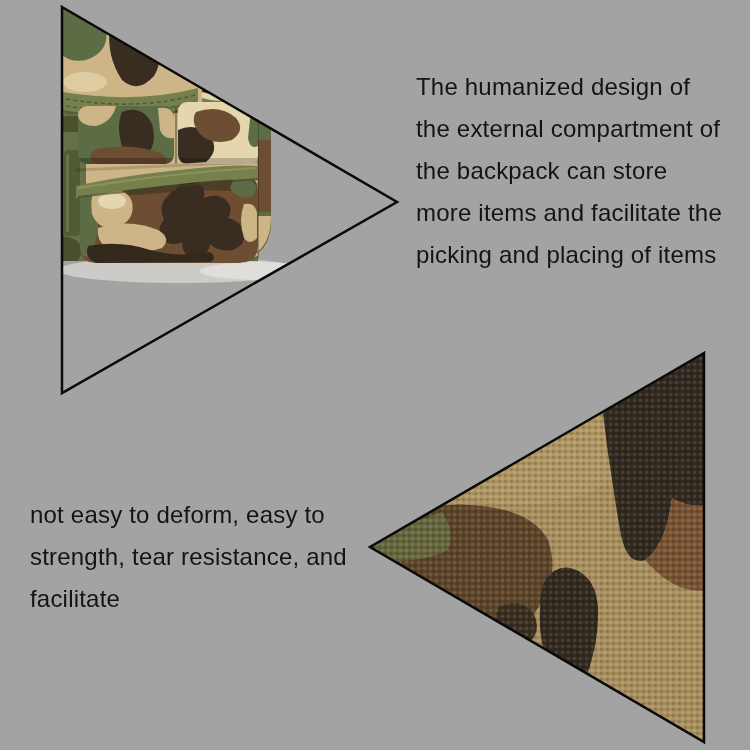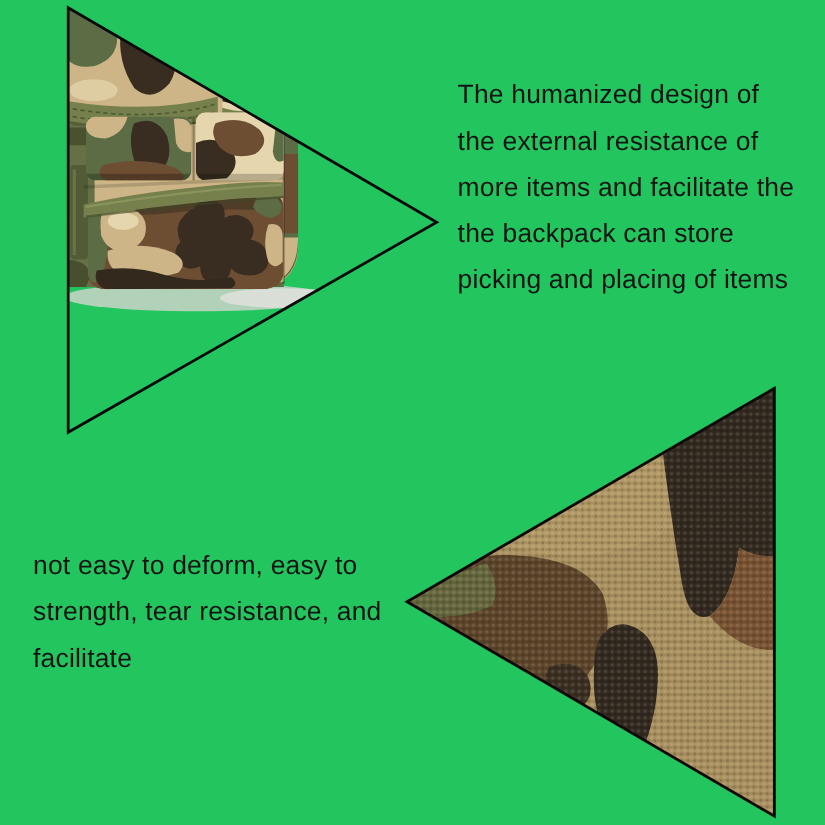--- a/index.html
+++ b/index.html
@@ -1,16 +1,16 @@
 <!DOCTYPE html>
 <html style="--text: #141414; --outline: #0a0a0a; --photo_tan: #cdb587; --photo_tan_light: #e6d6ae; --photo_green: #5c6c44; --photo_olive_trim: #75804c; --photo_brown: #6e4e33; --photo_dark_brown: #382d20; --photo_shadow: #d6d4d0; --fabric_tan: #aa9160; --fabric_olive: #67683e; --fabric_brown: #5e462b; --fabric_red_brown: #7a5433; --fabric_dark_brown: #332a20;"><head>
 <meta charset="utf-8">
 <style>
   html,body{margin:0;padding:0;background:#fff;}
-  .canvas{position:relative;width:750px;height:750px;background:#22c55e;overflow:hidden;
+  .canvas{position:relative;width:750px;height:750px;background:#a3a3a3;overflow:hidden;
           font-family:"Liberation Sans",sans-serif;}
   svg.art{position:absolute;left:0;top:0;}
   .caption{position:absolute;color:var(--text,#141414);font-size:24px;line-height:42px;
            white-space:nowrap;letter-spacing:0.2px;}
   .caption--top{left:416px;top:66px;}
   .caption--bottom{left:30px;top:494px;}
   .cap-line{height:42px;}
 </style>
 </head>
 <body>
@@ -149,23 +149,23 @@
       <path d="M365,540 L442,512 Q455,530 448,550 Q420,565 365,560 Z" style="fill:var(--fabric_olive,#67683e)"></path>
       <path d="M545,580 Q560,560 580,572 Q600,584 598,620 Q596,660 578,695 L552,678 Q538,640 540,610 Q540,592 545,580 Z" style="fill:var(--fabric_dark_brown,#332a20)"></path>
       <path d="M500,606 Q522,598 534,614 Q542,632 528,644 Q508,650 498,634 Q492,616 500,606 Z" fill="#3c3022"></path>
       <rect x="365" y="348" width="345" height="400" fill="url(#weave)"></rect>
     </g>
     <path d="M704,353 L370,547 L704,742 Z" fill="none" style="stroke:var(--outline,#0a0a0a)" stroke-width="2.5" stroke-linejoin="miter"></path>
   </svg>
 
   <div class="caption caption--top">
     <div class="cap-line">The humanized design of</div>
-    <div class="cap-line">the external resistance of</div>
+    <div class="cap-line">the external compartment of</div>
+    <div class="cap-line">the backpack can store</div>
     <div class="cap-line">more items and facilitate the</div>
-    <div class="cap-line">the backpack can store</div>
     <div class="cap-line">picking and placing of items</div>
   </div>
 
   <div class="caption caption--bottom">
     <div class="cap-line">not easy to deform, easy to</div>
     <div class="cap-line">strength, tear resistance, and</div>
     <div class="cap-line">facilitate</div>
   </div>
 
 </div>

